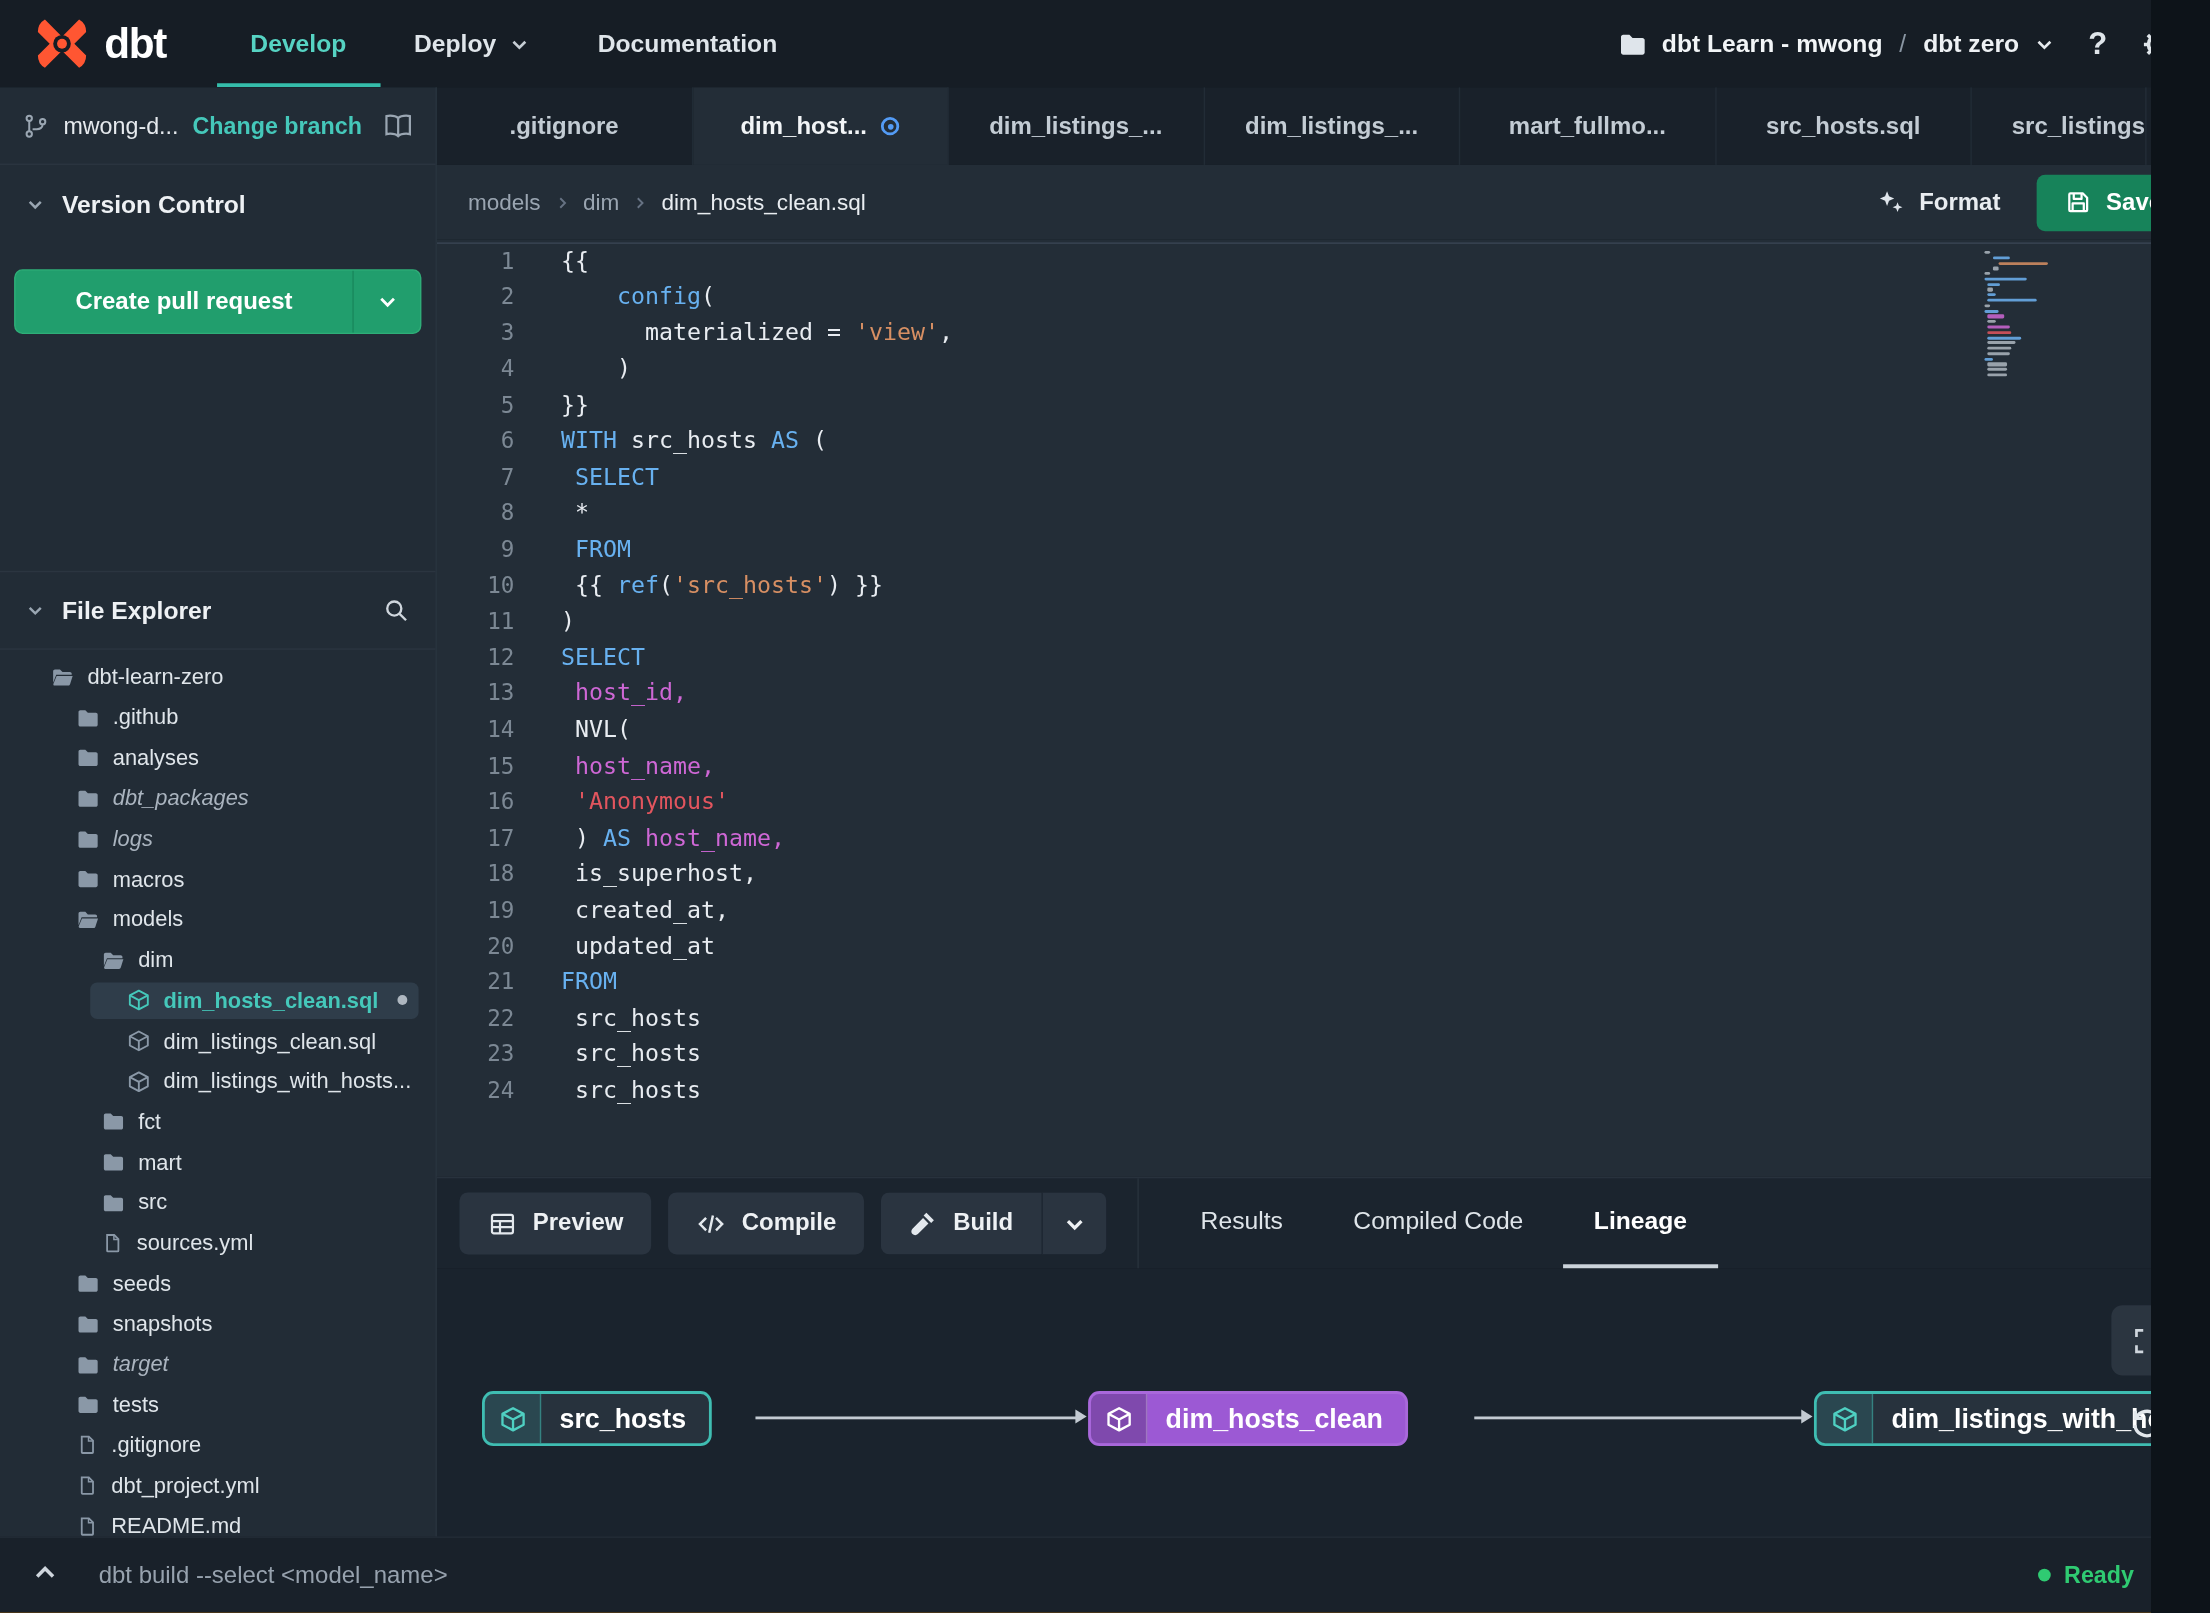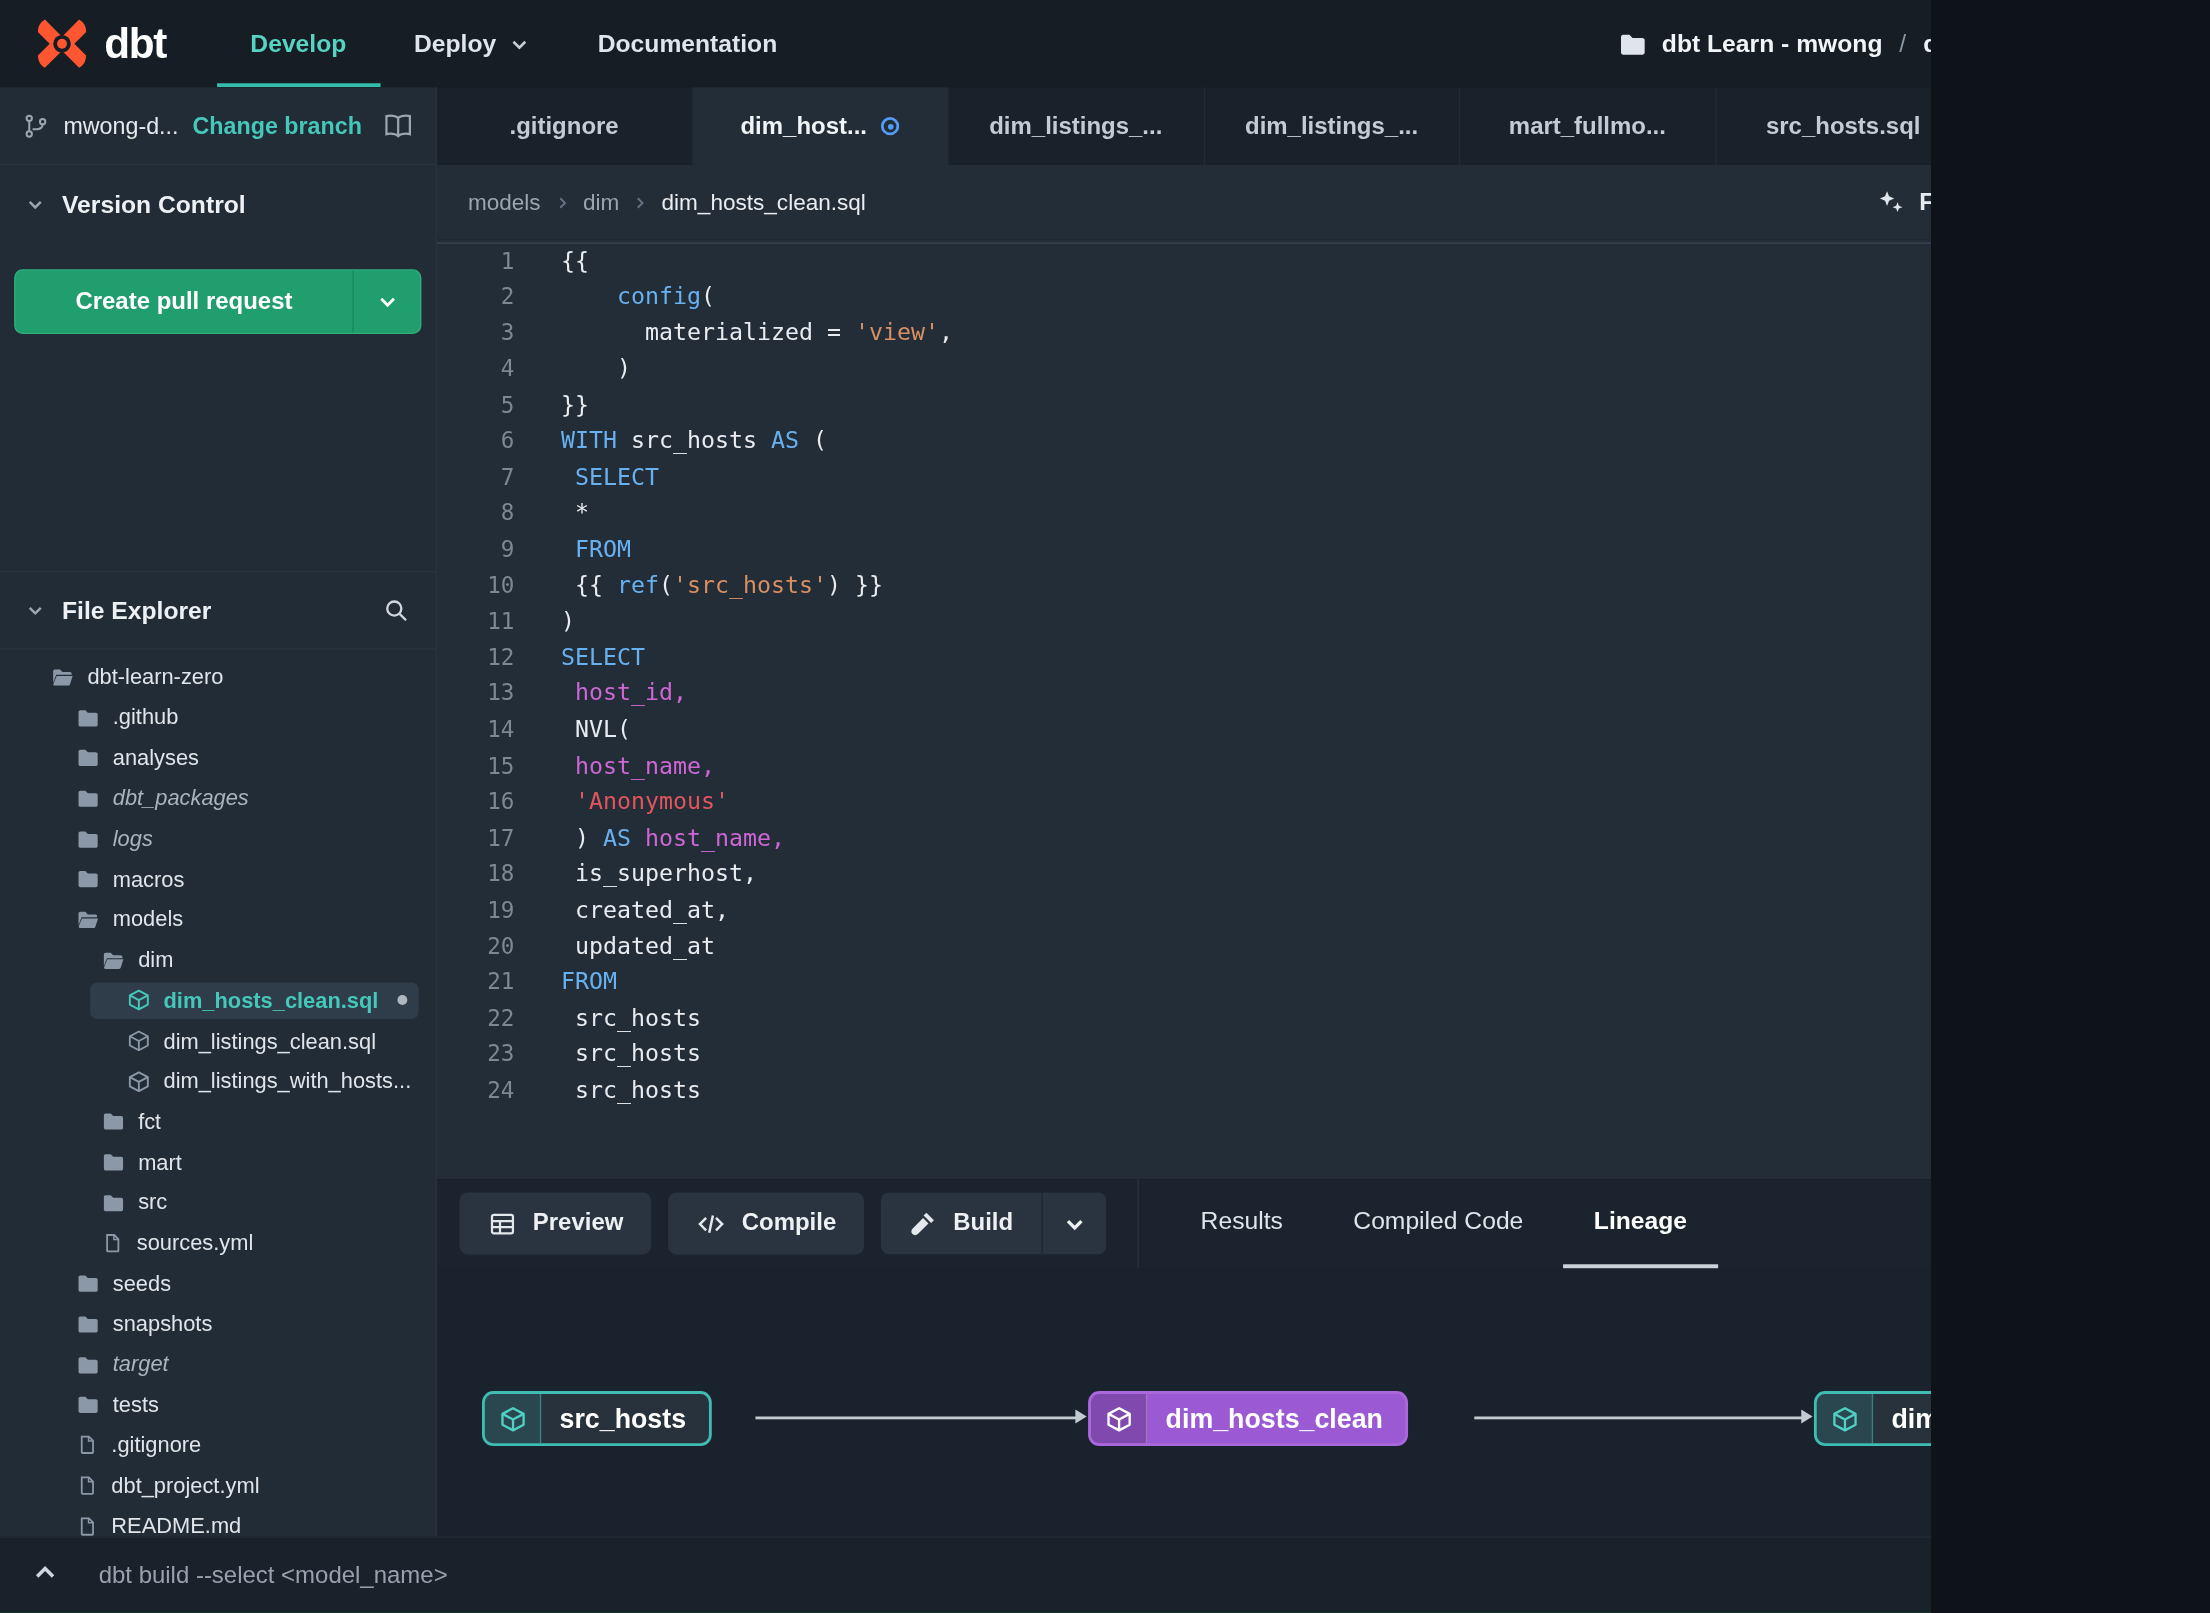--- a/index.html
+++ b/index.html
@@ -1,17 +1,17 @@
 <!DOCTYPE html>
 <html><head>
 <meta charset="utf-8">
 <style>
 *{box-sizing:border-box;margin:0;padding:0}
 html,body{background:#0d1319}
-#viewport{position:relative;width:1931px;height:1613px;overflow:hidden;background:#14532d}
+#viewport{position:relative;width:2151px;height:1613px;overflow:hidden;background:#a16207}
 #app{position:absolute;top:0;left:0;width:1568px;height:1144px;transform:scale(1.40944);transform-origin:0 0;
      font-family:"Liberation Sans",sans-serif;color:#e6eaee;background:#151c24;cursor:default}
 .icon{display:inline-flex;align-items:center;justify-content:center;line-height:0;flex:none}
 .icon svg{display:block}
 
 
 .navbar{height:62px;display:flex;align-items:stretch;background:#161d25;padding:0 26px 0 24px}
 .nav-left{display:flex;align-items:stretch}
 .logo-wrap{display:flex;align-items:center;gap:10px;margin-right:36px}
 .logo-text{font-size:30px;font-weight:bold;color:#fff;letter-spacing:-1px}

